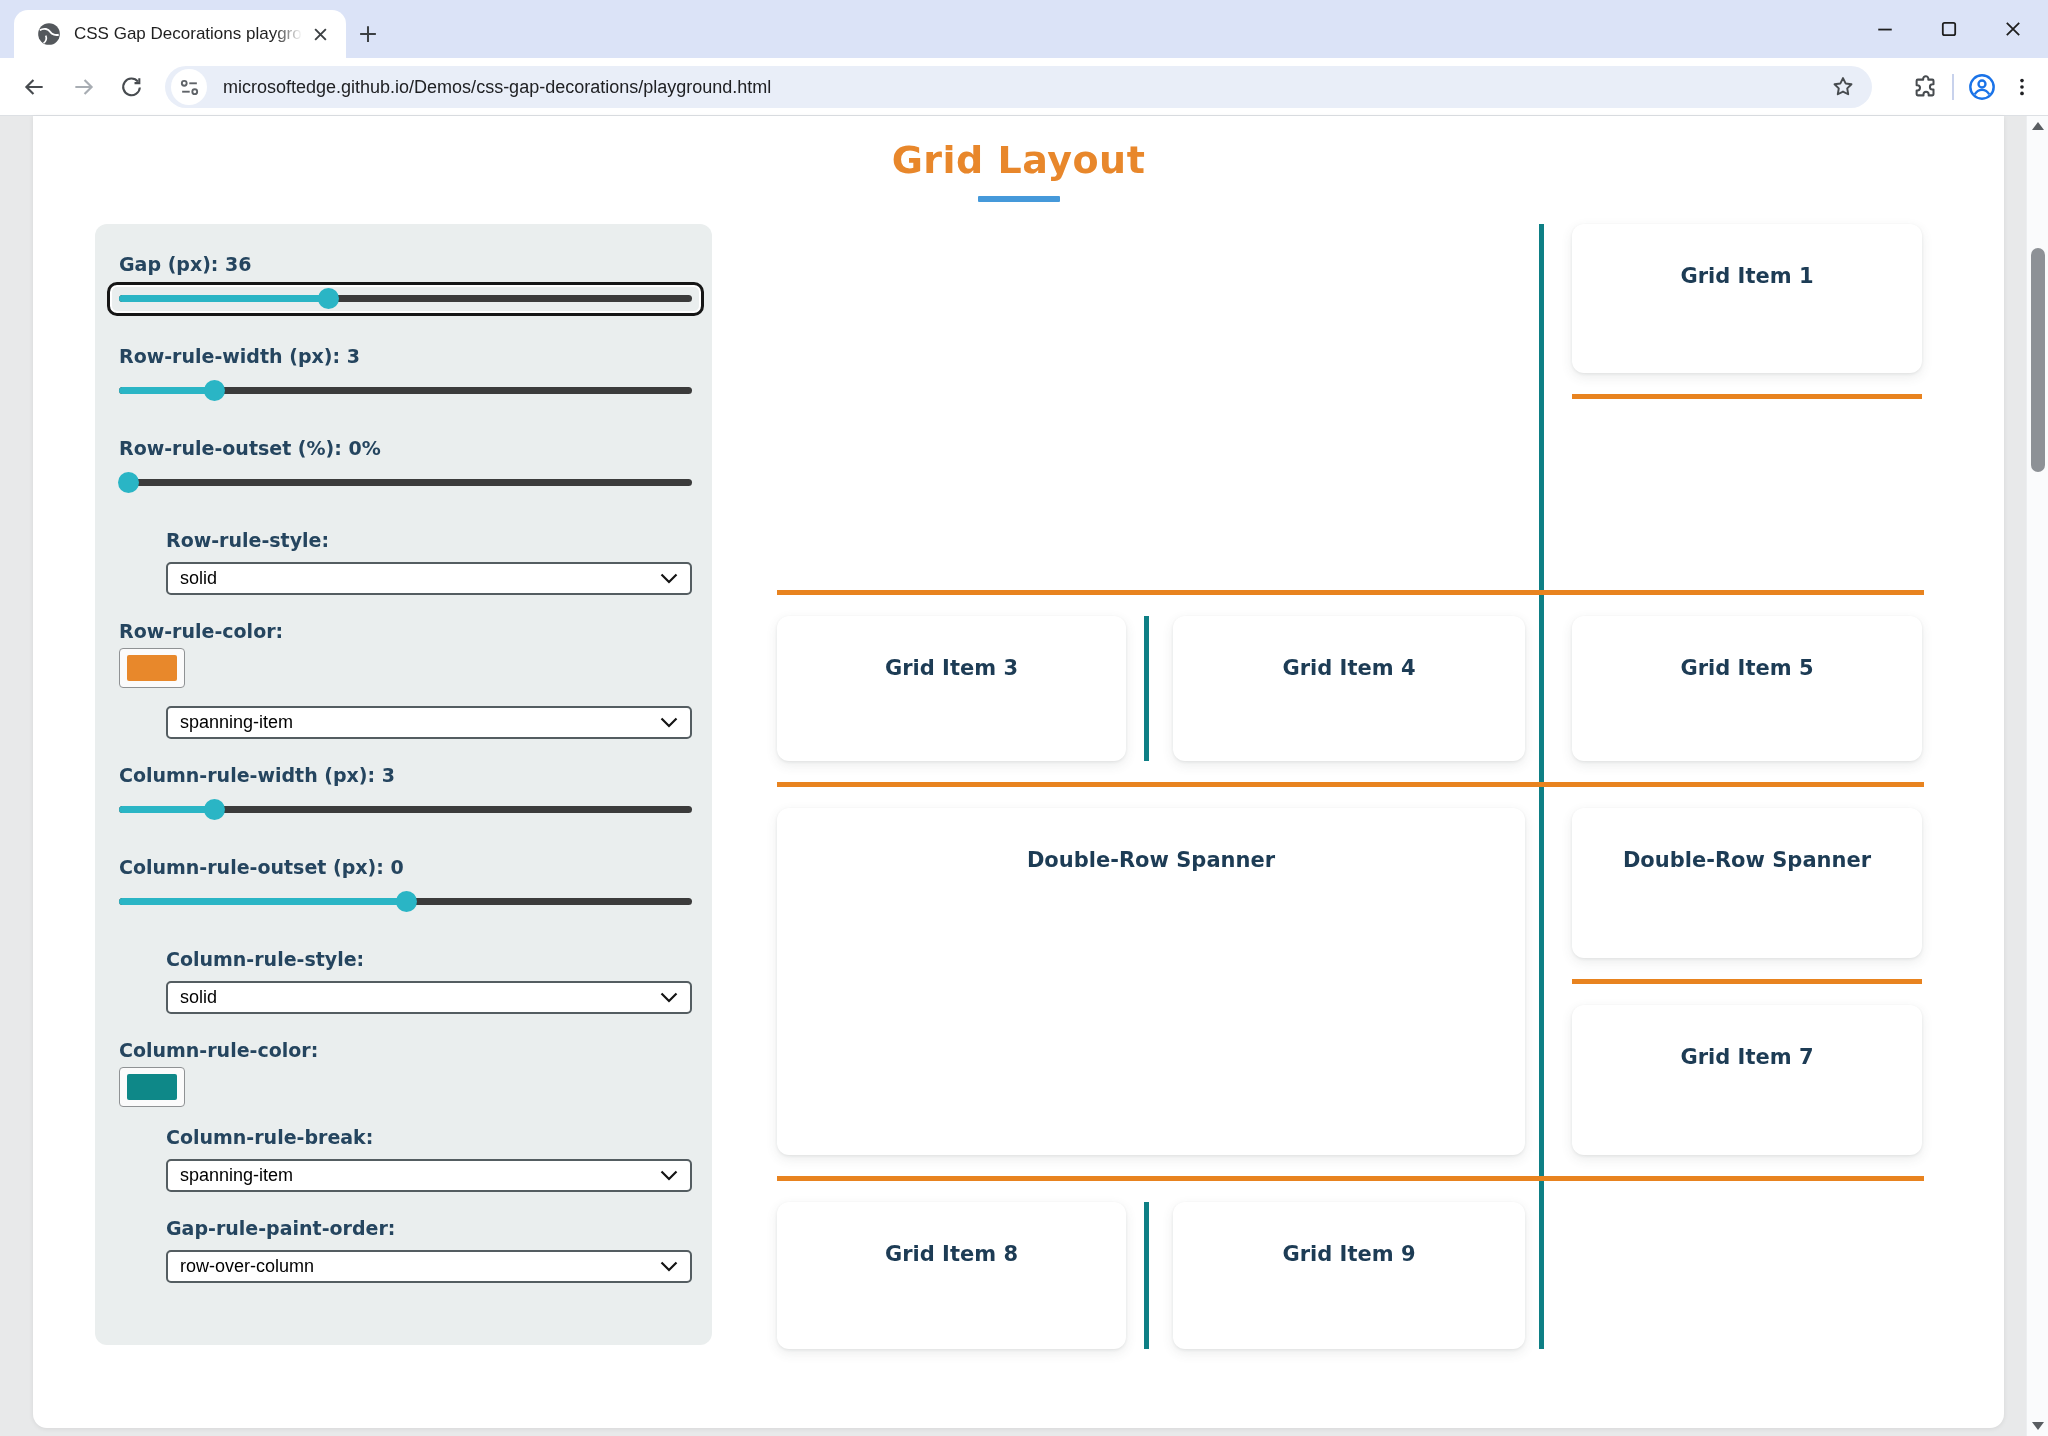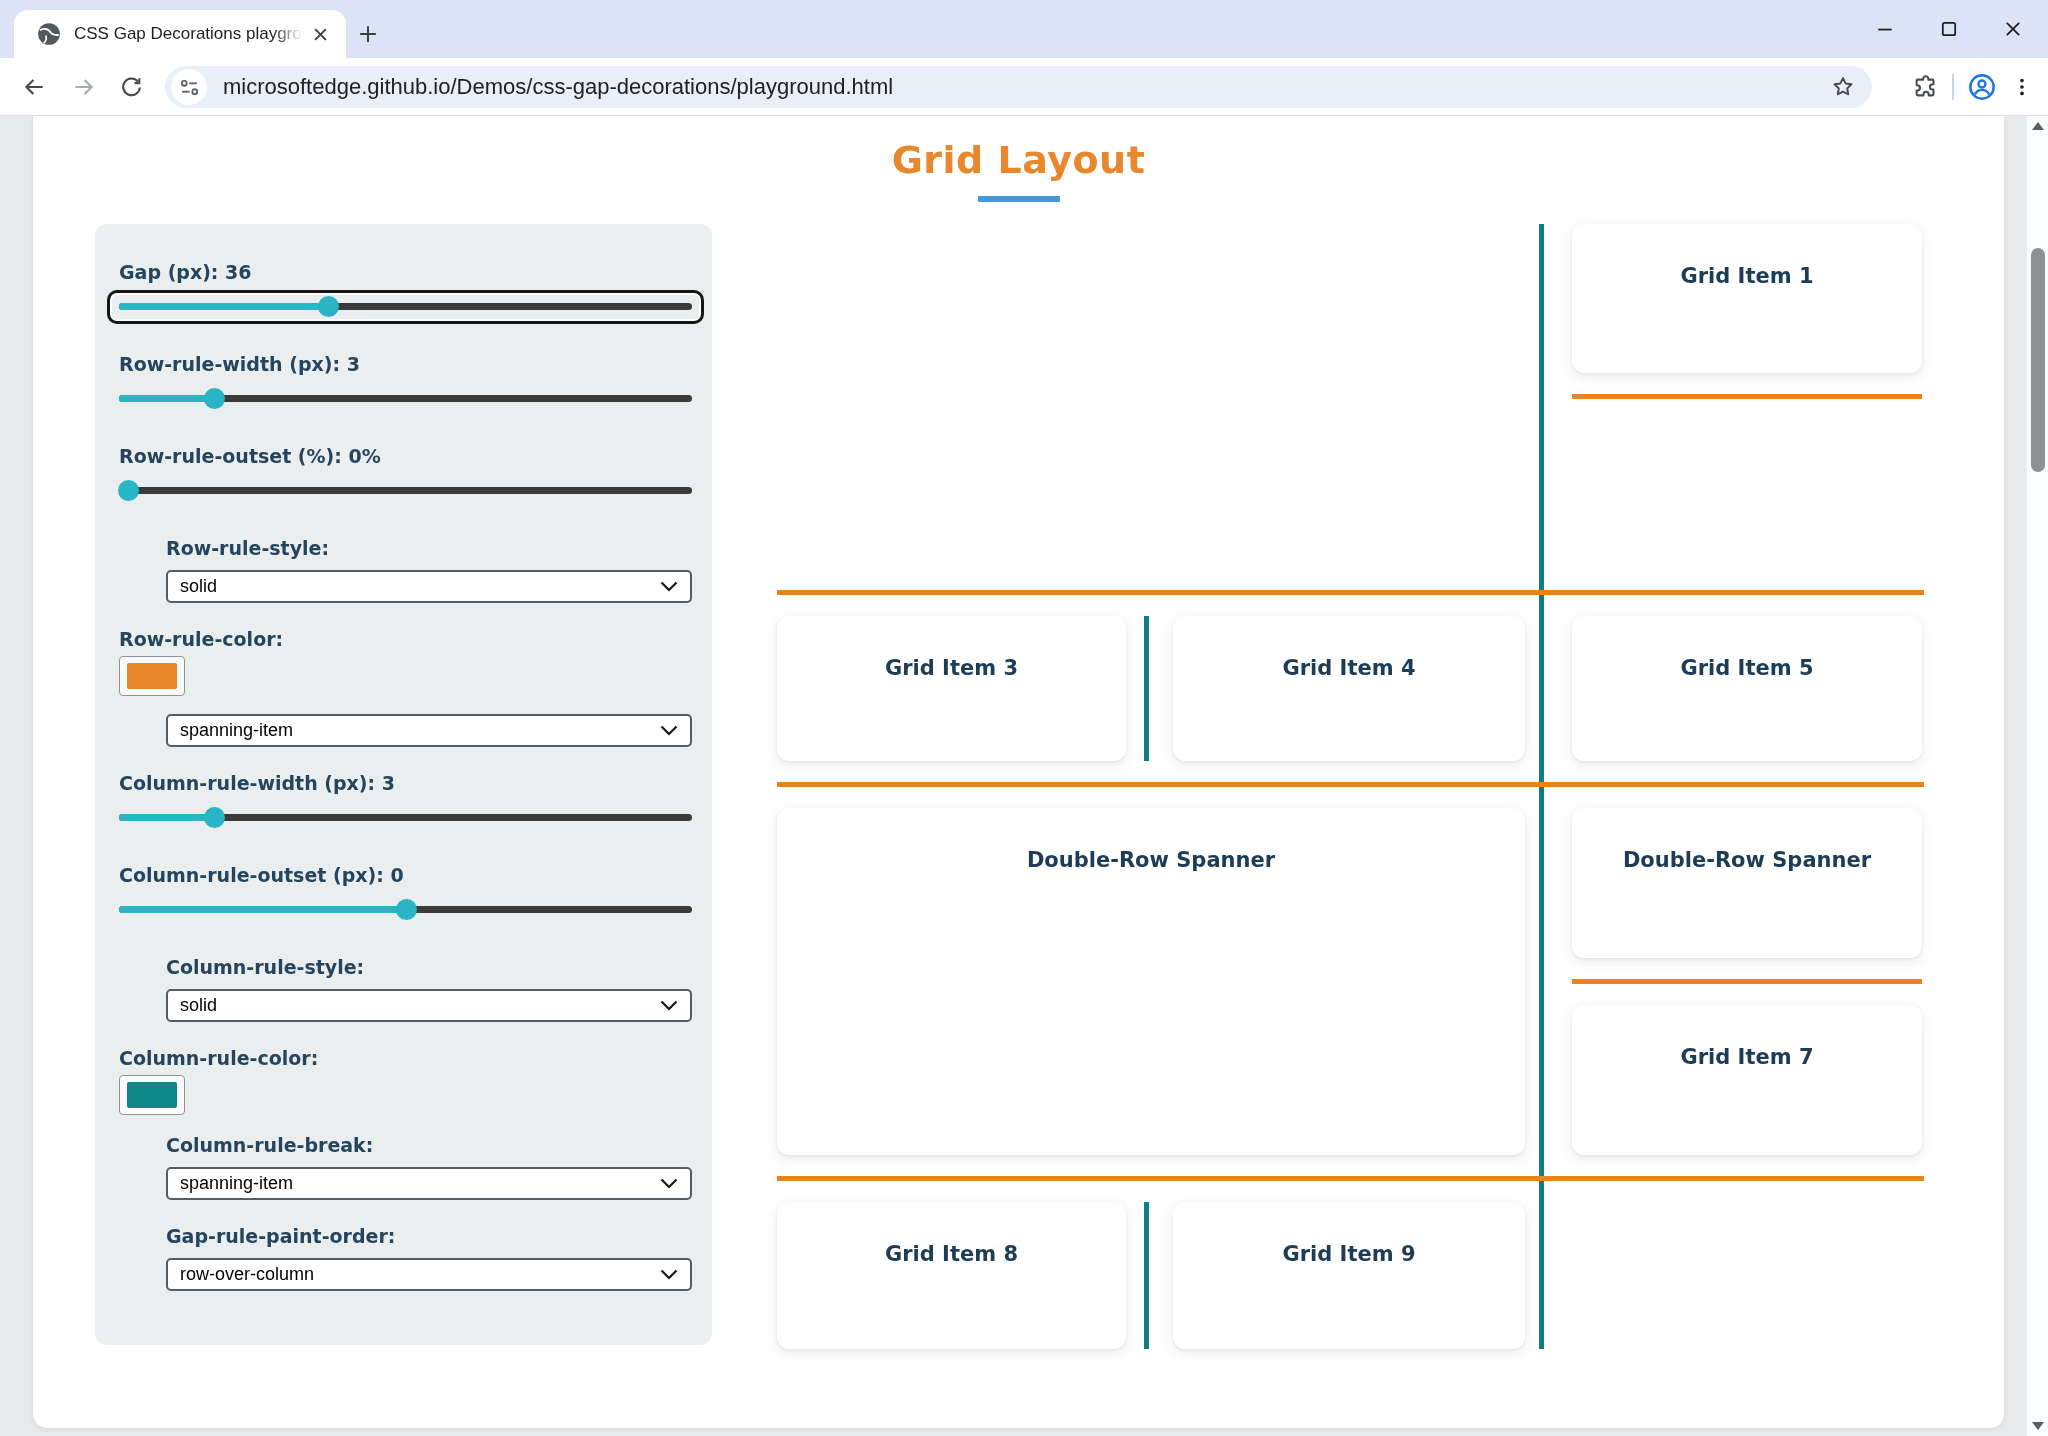--- a/index.html
+++ b/index.html
@@ -22,38 +22,38 @@
   .winbtn { width:34px; height:34px; display:flex; align-items:center; justify-content:center; }
 
   .toolbar { position:absolute; left:0; top:58px; width:2048px; height:58px; background:#ffffff;
              border-bottom:1px solid #dde0e4; }
   .navbtn { position:absolute; top:11px; width:36px; height:36px; display:flex; align-items:center; justify-content:center; border-radius:50%; }
   .nav-back { left:16px; } .nav-fwd { left:66px; } .nav-reload { left:113px; }
   .omnibox { position:absolute; left:165px; top:8px; width:1707px; height:42px; border-radius:21px;
              background:#e9eef8; display:flex; align-items:center; }
   .site-chip { width:36px; height:36px; border-radius:50%; background:#fff; margin-left:6px;
                display:flex; align-items:center; justify-content:center; }
-  .url-text { font-size:22px; color:#202124; margin-left:16px; white-space:nowrap; }
+  .url-text { font-size:18px; color:#202124; margin-left:16px; white-space:nowrap; }
   .omni-star { margin-left:auto; margin-right:14px; width:30px; height:30px; display:flex; align-items:center; justify-content:center;}
   .tb-right { position:absolute; right:0; top:0; height:58px; display:flex; align-items:center; }
   .tb-icon { width:40px; height:40px; display:flex; align-items:center; justify-content:center; border-radius:50%; }
   .tb-sep { width:2px; height:26px; background:#c8d2ec; margin:0 8px; }
 
   
   .viewport { position:absolute; left:0; top:116px; width:2048px; height:1320px; background:#e8e9ea; }
   .content  { position:absolute; left:33px; top:0; width:1971px; height:1312px; background:#fff;
               border-radius:0 0 14px 14px; box-shadow:0 1px 5px rgba(0,0,0,.08); }
 
   .page-title { text-align:center; padding-top:22px; font-family:"DejaVu Sans", sans-serif;
                 font-size:38px; font-weight:700; color:#e8872b; letter-spacing:.5px; }
   .title-underline { width:82px; height:6px; margin:14px auto 0; border-radius:1px; }
 
   
   .panel { position:absolute; left:62px; top:108px; width:617px; height:1121px; background:#eaeeee;
-           border-radius:12px; padding:36px 20px 0 24px; font-family:"DejaVu Sans", sans-serif; }
+           border-radius:12px; padding:28px 20px 0 24px; font-family:"DejaVu Sans", sans-serif; }
   .ctl-label { font-size:19px; font-weight:600; color:#25455f; line-height:24px; }
   .g-range  { margin-bottom:34px; } .g-range  .ctl-label { margin-bottom:12px; }
   .g-select { margin-bottom:24px;margin-left:47px; } .g-select .ctl-label { margin-bottom:10px; }
   .g-color  { margin-bottom:18px; } .g-color  .ctl-label { margin-bottom:5px; }
 
   .slider { position:relative; height:22px; }
   .slider .track { position:absolute; left:0; right:0; top:7px; height:7px; border-radius:4px; background:#3b3b3b; }
   .slider .fill  { position:absolute; left:0; top:7px; height:7px; border-radius:4px 0 0 4px; background:#2ab5c5; width:var(--p); }
   .slider .thumb { position:absolute; top:0; left:calc(var(--p) - 10px); width:21px; height:21px;
                    border-radius:50%; background:#2ab5c5; }

